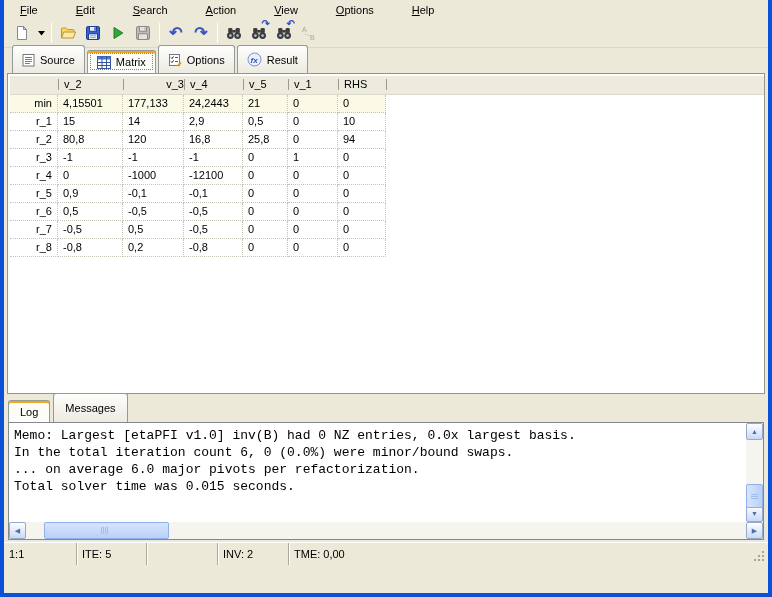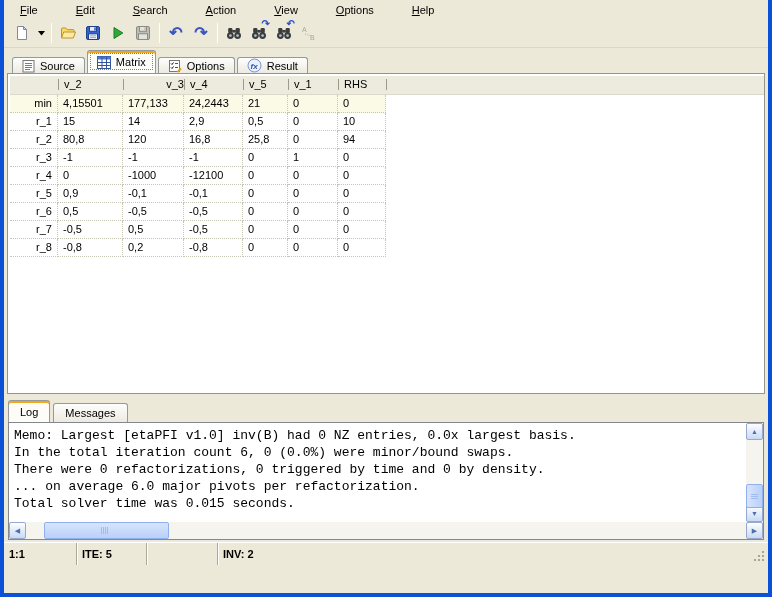--- a/index.html
+++ b/index.html
@@ -35,42 +35,42 @@
     background:transparent;border:none;padding:0;}
   .tbtn.narrow{width:12px;}
   .ticon{display:inline-flex;align-items:center;justify-content:center;}
   .tsep{width:1px;height:20px;background:#C8C4B4;border-right:1px solid #FFF;margin:0 3px;flex:0 0 auto;}
   .curl{color:#3B55C0;font-size:16px;font-weight:bold;line-height:1;}
   .binwrap{position:relative;display:inline-flex;}
   .mini{position:absolute;top:-6px;right:-3px;font-size:10px;color:#2B50C8;font-weight:bold;line-height:1;}
 
   
   .tabbar{display:flex;align-items:flex-end;height:25px;padding-left:8px;gap:2px;background:#ECE9D8;}
-  .tab{display:flex;align-items:center;gap:5px;height:16px;padding:0 9px;font-size:11px;
+  .tab{display:flex;align-items:center;gap:5px;height:28px;padding:0 9px;font-size:11px;
     background:linear-gradient(#FEFEFD,#EDEAE0);border:1px solid #919B9C;border-bottom:none;
     border-radius:3px 3px 0 0;position:relative;}
   .tab.active{background:#FDFDFA;height:23px;box-shadow:inset 0 2px 0 #F6A41C;z-index:2;
     outline:1px dotted #7F7F7F;outline-offset:-4px;}
   .tab-ico{display:inline-flex;}
 
   
   .matrix-panel{height:321px;margin:0 3px;background:#FFF;border:1px solid #969688;
     padding:2px 0 0 2px;overflow:hidden;}
   .mrow{display:flex;height:18px;line-height:17px;font-size:11px;color:#000;}
   .mheader{background:#EDEBDE;border-bottom:1px solid #DCD9C9;height:19px;}
   .hcell{position:relative;padding-left:6px;overflow:hidden;white-space:nowrap;}
   .hcell.tick::before{content:"";position:absolute;left:0;top:3px;width:1px;height:11px;background:#9C9A8C;}
   .mcell{overflow:hidden;white-space:nowrap;flex:0 0 auto;}
   .val{padding-left:5px;border-right:1px dotted #C6C4B4;border-bottom:1px dotted #C6C4B4;}
   .lbl{text-align:right;padding-right:5px;border-bottom:1px dotted #C6C4B4;border-right:1px dotted #C6C4B4;}
   .hl .mcell{background:#FBFAE6;}
 
   
   .log-tabbar{display:flex;align-items:flex-end;height:22px;margin:6px 0 0 4px;gap:3px;background:transparent;}
-  .ltab{height:19px;padding:0 11px;font-size:11px;display:flex;align-items:center;
+  .ltab{height:29px;padding:0 11px;font-size:11px;display:flex;align-items:center;
     background:linear-gradient(#FDFDFB,#EDEAE0);border:1px solid #919B9C;border-bottom:none;
     border-radius:3px 3px 0 0;}
   .ltab.active{background:#FDFCF7;height:22px;box-shadow:inset 0 2px 0 #F6A41C;position:relative;z-index:2;}
 
   
   .log-box{position:relative;height:118px;margin:0 4px;background:#FFF;border:1px solid #828790;}
   .log-content{position:absolute;left:0;top:0;right:17px;bottom:17px;padding:4px 0 0 5px;
     font-family:"Liberation Mono","DejaVu Sans Mono",monospace;font-size:13px;line-height:17px;
     overflow:hidden;color:#000;}
   .sbtn{flex:0 0 auto;width:17px;height:17px;background:linear-gradient(#FEFEFE,#C9D9F5);
@@ -85,21 +85,21 @@
     background:repeating-linear-gradient(180deg,#9FBCEF 0 1px,transparent 1px 2px);}
   .hscroll{position:absolute;left:0;right:0;bottom:0;height:17px;background:#F5F4EF;display:flex;}
   .htrack{flex:1;position:relative;background:#F5F4EF;}
   .hthumb{position:absolute;top:0;left:18px;width:125px;height:17px;
     background:linear-gradient(180deg,#D7E4FD,#BAD0F8);border:1px solid #8FB0EE;border-radius:2px;}
   .hthumb::after{content:"";position:absolute;top:4px;bottom:4px;left:56px;width:8px;
     background:repeating-linear-gradient(90deg,#9FBCEF 0 1px,transparent 1px 2px);}
 
   
   .statusbar{position:relative;display:flex;height:23px;background:#ECE9D8;border-top:1px solid #FFF;
-    font-size:11px;align-items:stretch;margin-top:2px;font-weight:bold;}
+    font-size:11px;align-items:stretch;margin-top:2px;}
   .sb-panels{flex:1;display:flex;}
   .sb-panel{display:flex;align-items:center;padding-left:5px;border-right:1px solid #ACA899;
     box-shadow:1px 0 0 #FFFFFF;white-space:nowrap;}
   .sb-panel:last-child{border-right:none;box-shadow:none;flex:1;}
   .grip{position:absolute;right:3px;bottom:3px;width:12px;height:12px;}
   .grip::before{content:"";position:absolute;width:2px;height:2px;background:#A8A494;
     box-shadow:0 0 0 0 #A8A494, -4px 0 0 0 #A8A494, 0 -4px 0 0 #A8A494, -8px 0 0 0 #A8A494,
       -4px -4px 0 0 #A8A494, 0 -8px 0 0 #A8A494;right:1px;bottom:1px;}
 </style>
 </head>
@@ -388,21 +388,20 @@
 
   <div class="log-tabbar" id="logtabs">
       <div class="ltab active">Log</div>
       <div class="ltab">Messages</div>
     </div>
 
   <div class="log-box">
     <div class="log-content" id="log-content">
         <div class="log-line">Memo: Largest [etaPFI v1.0] inv(B) had 0 NZ entries, 0.0x largest basis.</div>
         <div class="log-line">In the total iteration count 6, 0 (0.0%) were minor/bound swaps.</div>
-        <div class="log-line">There were 0 refactorizations, 0 triggered by time and 0 by density.</div>
         <div class="log-line">... on average 6.0 major pivots per refactorization.</div>
         <div class="log-line">Total solver time was 0.015 seconds.</div>
       </div>
     <div class="vscroll">
       <span class="sbtn">▲</span>
       <span class="vtrack">
           <span class="vthumb"></span>
         </span>
       <span class="sbtn">▼</span>
     </div>
@@ -414,17 +413,18 @@
       <span class="sbtn">▶</span>
     </div>
   </div>
 
   <div class="statusbar">
     <div class="sb-panels" id="sb-panels">
         <div class="sb-panel" style="width: 73px;">1:1</div>
         <div class="sb-panel" style="width: 70px;">ITE: 5</div>
         <div class="sb-panel" style="width: 71px;"></div>
         <div class="sb-panel" style="width: 71px;">INV: 2</div>
+        <div class="sb-panel">TME: 0,00</div>
       </div>
     <span class="grip"></span>
   </div>
 
 </div>
 
 </body></html>

